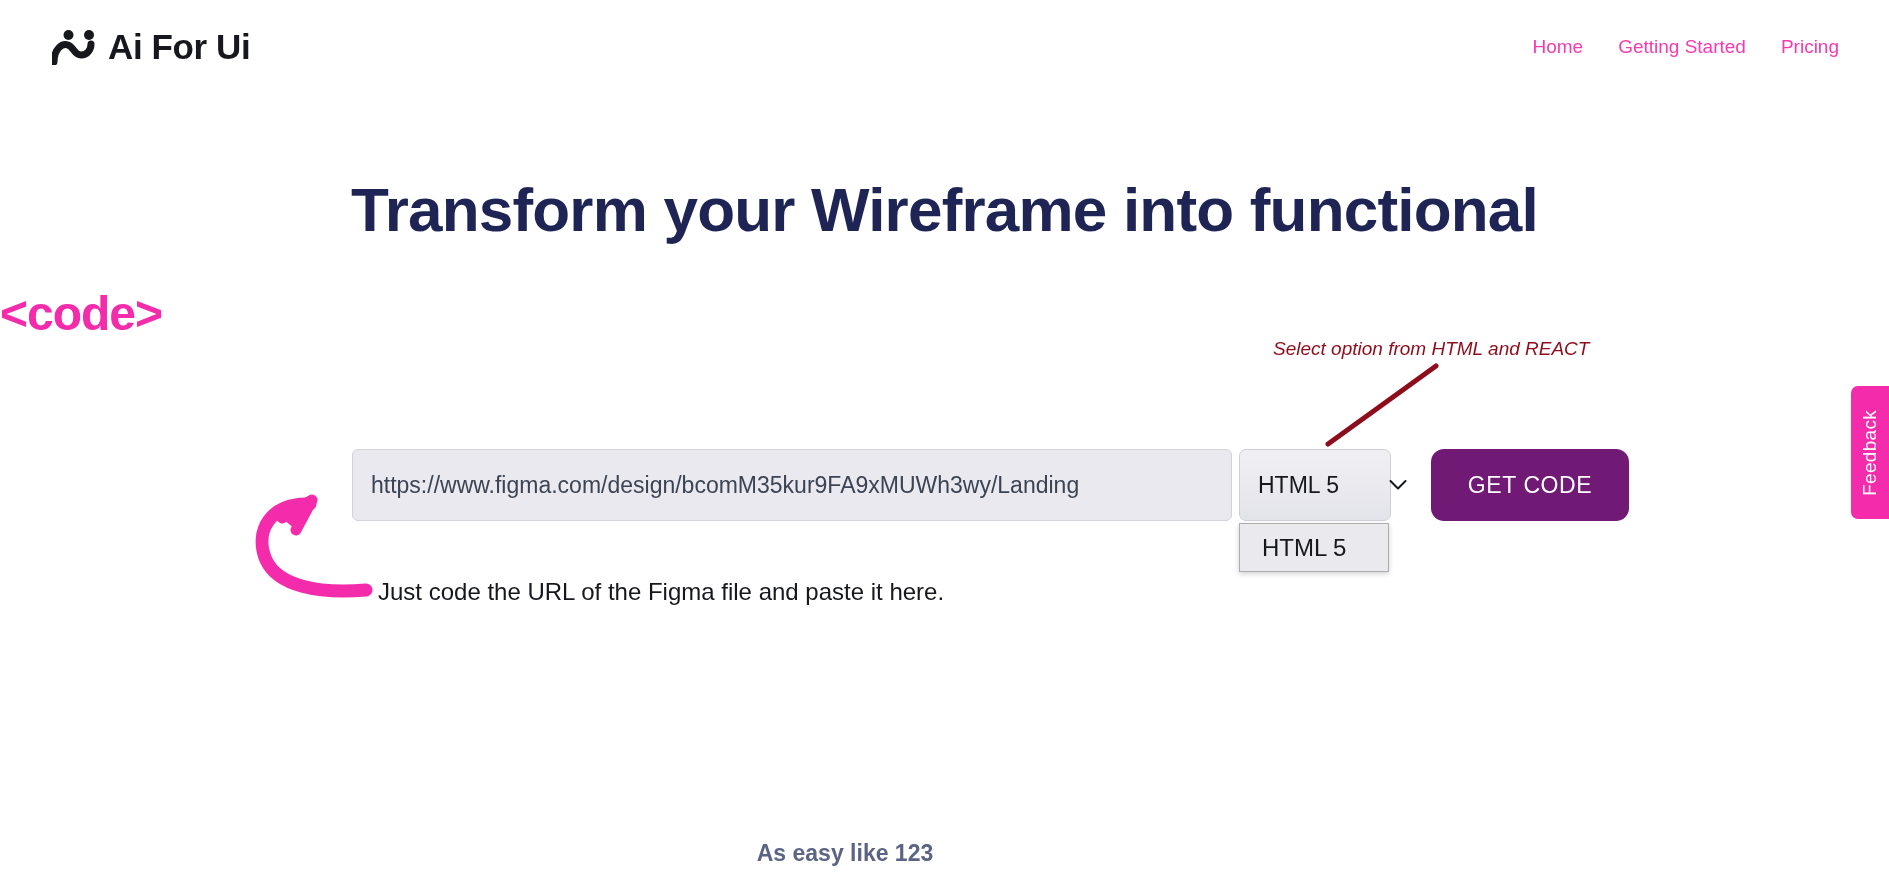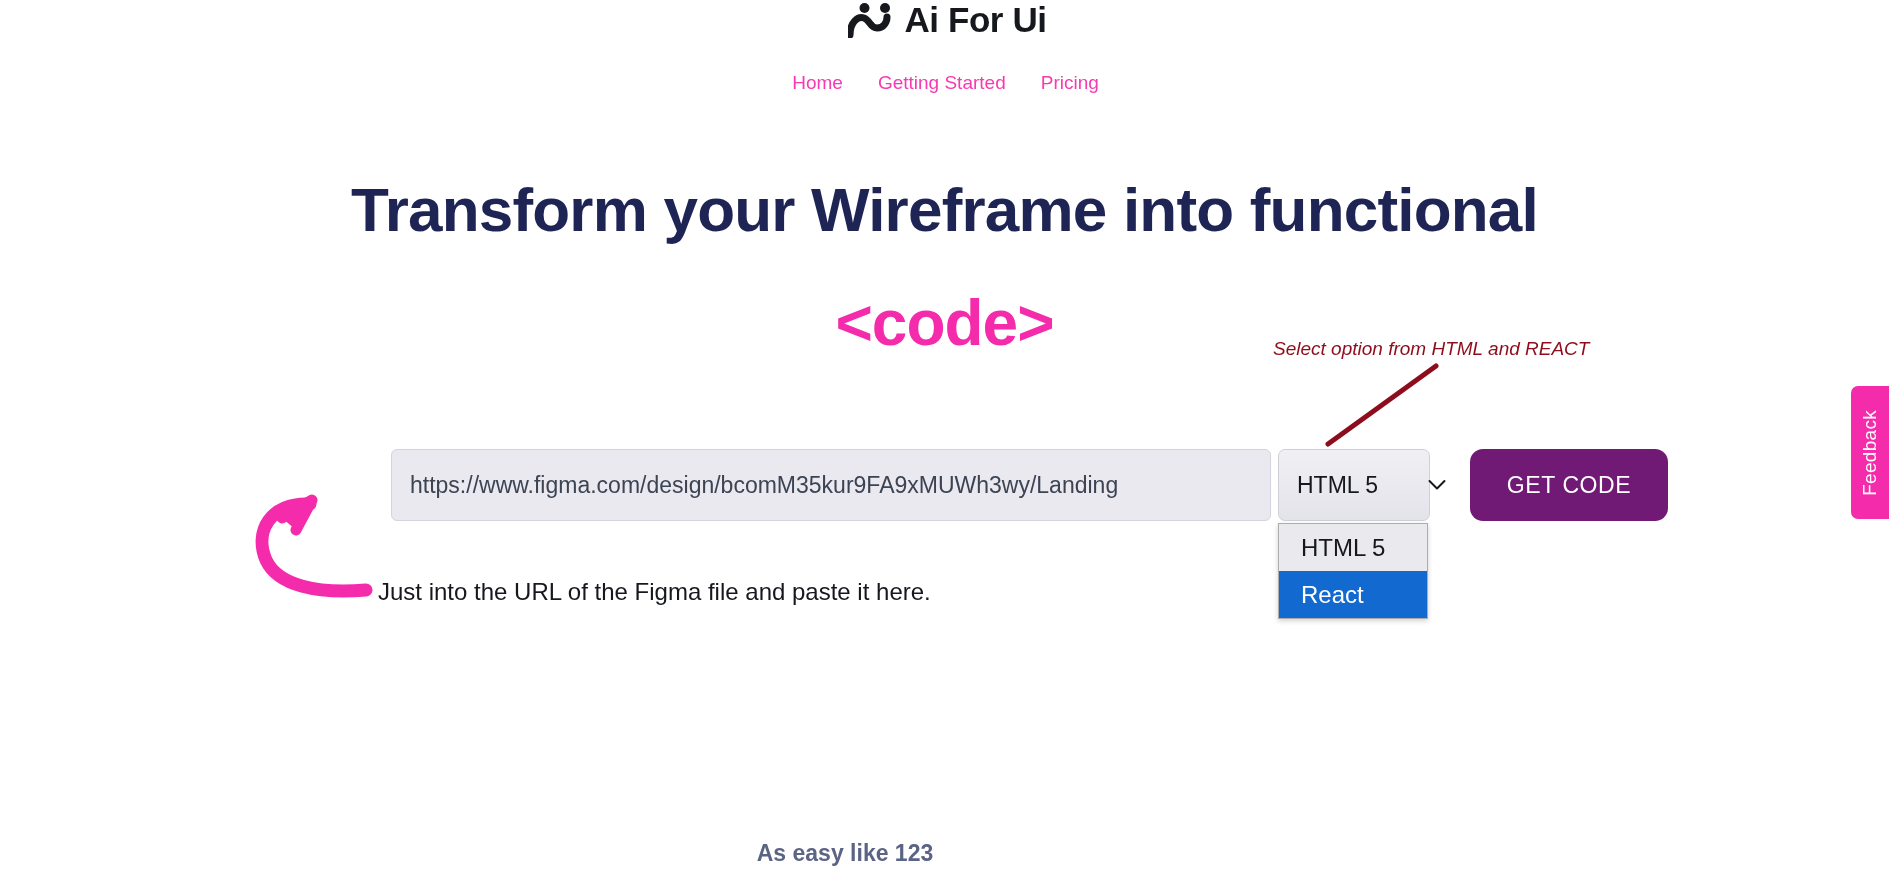--- a/index.html
+++ b/index.html
@@ -19,21 +19,20 @@
   
   .site-header {
     position: absolute;
     top: 0; left: 0;
     width: 1889px;
     height: 92px;
     display: flex;
     align-items: center;
     justify-content: space-between;
     padding: 0 46px 0 52px;
-    flex-direction: column;
   }
 
   .brand {
     display: flex;
     align-items: center;
     gap: 10px;
     cursor: pointer;
   }
 
   .brand-mark {
@@ -78,22 +77,22 @@
     color: #1e2454;
     letter-spacing: -0.8px;
     line-height: 1.1;
   }
 
   .hero-code {
     position: absolute;
     top: 288px;
     left: 0;
     width: 1889px;
-    text-align: center;
-    font-size: 64px;
+    text-align: left;
+    font-size: 48px;
     font-weight: bold;
     color: #f42bab;
     letter-spacing: -1px;
     line-height: 1.1;
   }
 
   
   .annot-select-text {
     position: absolute;
     top: 338px;
@@ -132,21 +131,20 @@
     border: 1px solid #d3d3dd;
     border-radius: 6px;
     font-family: "Liberation Sans", sans-serif;
     font-size: 23px;
     color: #3c4454;
     padding: 0 18px;
     outline: none;
     overflow: hidden;
     text-overflow: clip;
     white-space: nowrap;
-    margin-left: 39px;
   }
 
   .select-wrap {
     position: relative;
     width: 184px;
     height: 72px;
   }
 
   .format-select {
     width: 152px;
@@ -309,32 +307,31 @@
   <div class="select-wrap">
     <div class="format-select">
       <span>HTML 5</span>
     </div>
     <svg class="chevron-down" width="18" height="11" viewBox="0 0 18 11" aria-hidden="true">
       <path d="M1.5 1.5 L9 9 L16.5 1.5" fill="none" stroke="#16181d" stroke-width="2" stroke-linecap="round" stroke-linejoin="round"></path>
     </svg>
 
     <div class="select-options">
       <div class="select-option">HTML 5</div>
-      <div class="select-option is-highlighted">React</div>
     </div>
   </div>
 
   <button class="get-code-btn">GET CODE</button>
 
 </div>
 
 <svg class="helper-arrow" viewBox="0 0 130 122" aria-hidden="true">
   <path d="M60 26 C20 24 4 54 16 82 C28 108 68 116 116 112" fill="none" stroke="#f42bab" stroke-width="13" stroke-linecap="round"></path>
   <path d="M32 40 L62 22 L46 52" fill="#f42bab" stroke="#f42bab" stroke-width="11" stroke-linejoin="round" stroke-linecap="round"></path>
 </svg>
 
-<div class="helper-text">Just into the URL of the Figma file and paste it here.</div>
+<div class="helper-text">Just code the URL of the Figma file and paste it here.</div>
 
 <div class="tagline">As easy like 123</div>
 
 <div class="feedback-tab">
   <span>Feedback</span>
 </div>
 
 </body></html>

